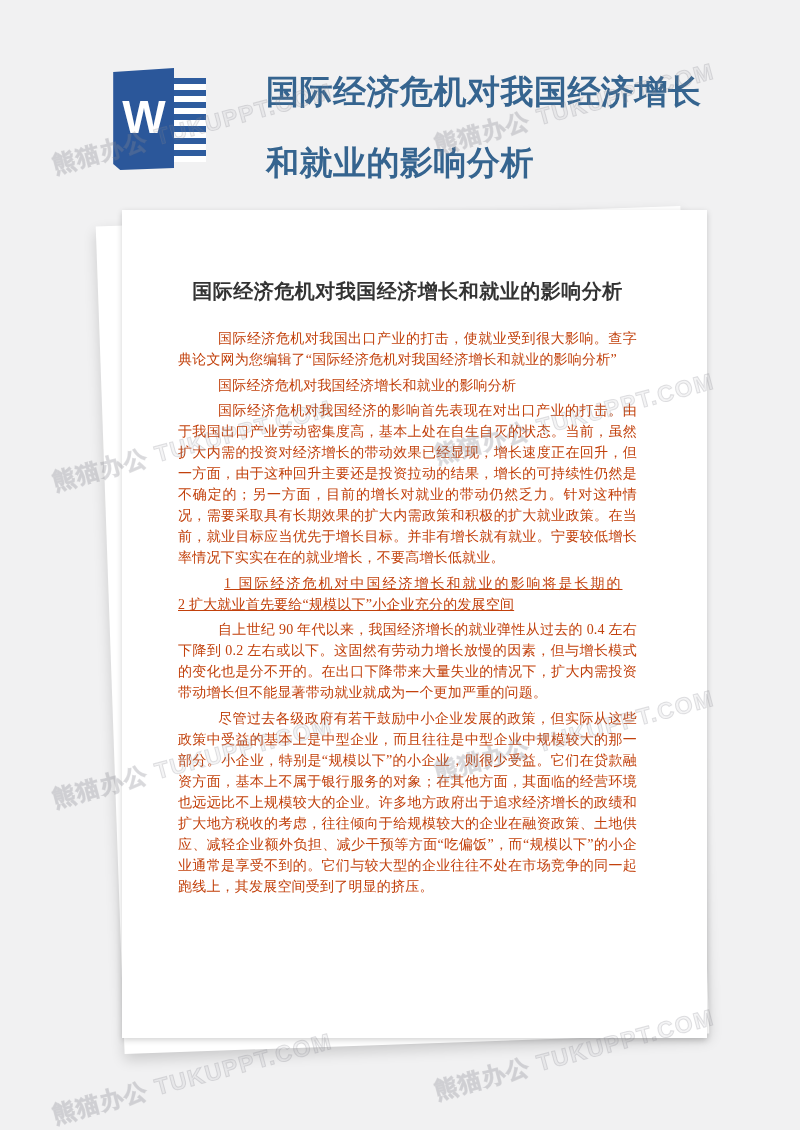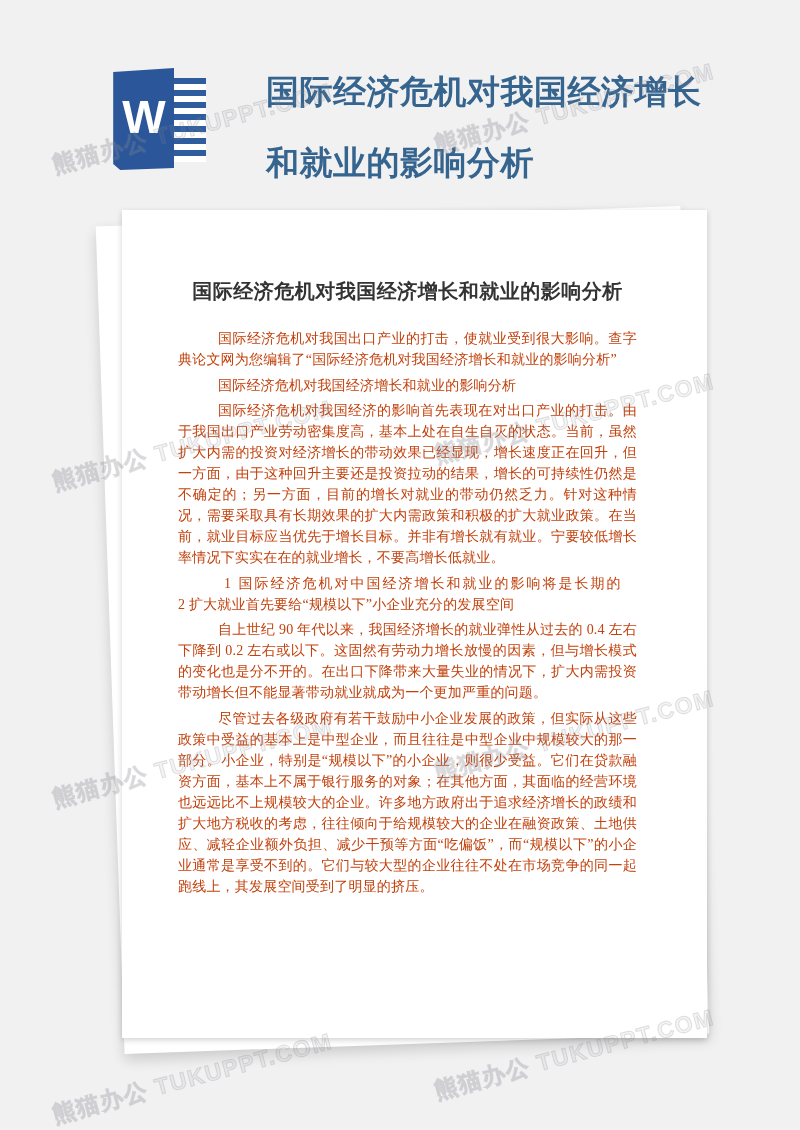--- a/index.html
+++ b/index.html
@@ -51,21 +51,21 @@
     margin:0 0 24px 0; text-align:center;
     font-size:20px; line-height:26px; font-weight:bold;
     color:#333333; letter-spacing:0.5px;
   }
   .para {
     margin:0 0 4.5px 0;
     font-size:14px; line-height:21px; color:#c2410c;
     text-align:justify; text-indent:40px; white-space:pre-line;
     letter-spacing:0.2px;
   }
-  .para.para-num { text-indent:46px; }
+  .para.para-num { text-indent:46px;text-decoration:underline; }
   .para.para-num::first-line { letter-spacing:2px; }
 
   
   .wm-layer { position:absolute; left:0; top:0; width:800px; height:1130px;
     z-index:5; pointer-events:none; }
   .wm {
     position:absolute; white-space:nowrap;
     font-family:"Liberation Sans","DejaVu Sans",sans-serif;
     font-weight:bold; font-size:23px; letter-spacing:1.5px;
     color:rgba(145,147,153,0.10);

